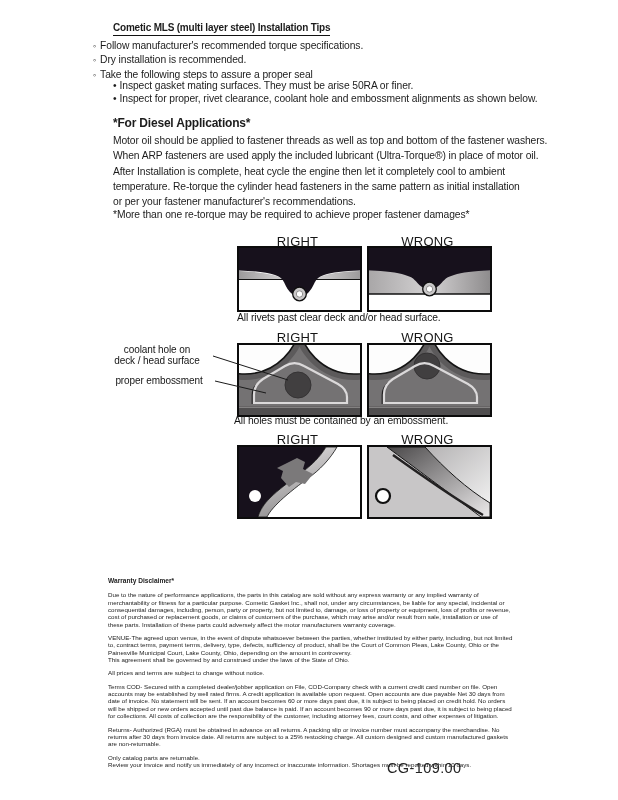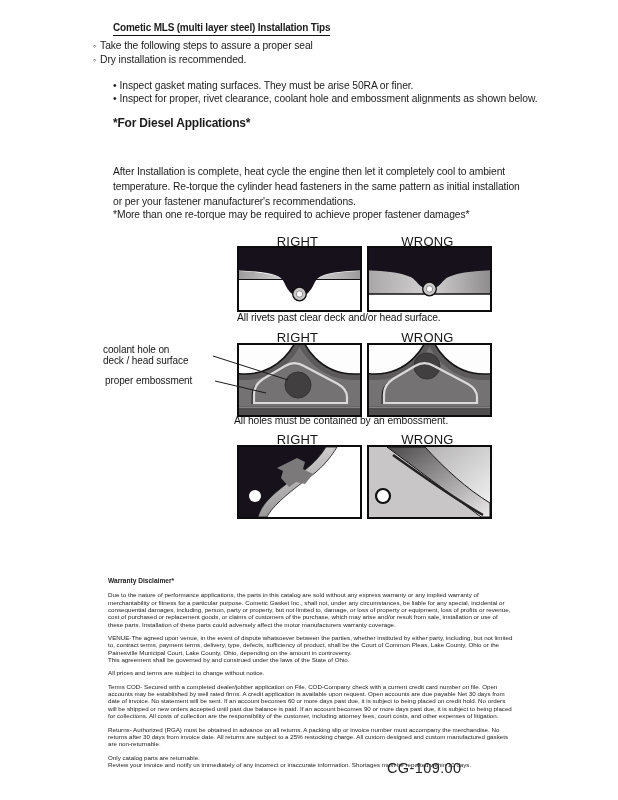--- a/index.html
+++ b/index.html
@@ -21,44 +21,47 @@
   .diesel-heading{left:113px;top:116px;font-size:12px;font-weight:bold;letter-spacing:-0.2px;}
   .body-par{font-size:10.3px;letter-spacing:-0.1px;line-height:15px;white-space:pre-line;}
   .par1{left:113px;top:133px;}
   .par2{left:113px;top:164px;}
   .note{left:113px;top:209px;font-size:10.3px;letter-spacing:-0.1px;white-space:nowrap;}
   .diag-label{width:121px;text-align:center;font-size:13px;letter-spacing:0.2px;color:#151515;}
   .diag-box{width:121px;height:62px;border:2px solid #0c0c0c;box-sizing:content-box;background:#fff;}
   .diag-box svg{display:block;width:100%;height:100%;}
   .diag-box.tall{height:70px;}
   .caption{font-size:10.3px;letter-spacing:-0.1px;color:#141414;white-space:pre-line;}
-  .annot{width:108px;text-align:left;font-size:10px;letter-spacing:-0.1px;line-height:11.3px;color:#161616;}
+  .annot{width:108px;text-align:center;font-size:10px;letter-spacing:-0.1px;line-height:11.3px;color:#161616;}
   .leader-overlay{left:0;top:330px;width:618px;height:110px;pointer-events:none;}
   .warranty{left:108px;top:577px;width:406px;font-size:6.2px;line-height:7.35px;color:#222;}
   .warranty-heading{font-weight:bold;font-size:6.6px;margin-bottom:7px;}
   .warranty p{margin:0 0 6px 0;white-space:pre-line;}
   .footer-code{left:387px;top:760px;font-size:14.5px;letter-spacing:0.4px;color:#232323;}
 </style>
 </head>
 <body>
 
 <div class="page">
 
   <div class="abs title">Cometic MLS (multi layer steel) Installation Tips</div>
 
   <div class="abs bullets">
+    <div class="bullet">Follow manufacturer's recommended torque specifications.</div>
+    <div class="bullet">Dry installation is recommended.</div>
     <div class="bullet">Take the following steps to assure a proper seal</div>
-    <div class="bullet">Dry installation is recommended.</div>
   </div>
   <div class="abs subbullets">
     <div class="subbullet">Inspect gasket mating surfaces.  They must be arise 50RA or finer.</div>
     <div class="subbullet">Inspect for proper, rivet clearance, coolant hole and embossment alignments as shown below.</div>
   </div>
 
   <div class="abs diesel-heading">*For Diesel Applications*</div>
+  <div class="abs body-par par1">Motor oil should be applied to fastener threads as well as top and bottom of the fastener washers.
+When ARP fasteners are used apply the included lubricant (Ultra-Torque®) in place of motor oil.</div>
   <div class="abs body-par par2">After Installation is complete, heat cycle the engine then let it completely cool to ambient
 temperature. Re-torque the cylinder head fasteners in the same pattern as initial installation
 or per your fastener manufacturer's recommendations.</div>
   <div class="abs note">*More than one re-torque may be required to achieve proper fastener damages*</div>
 
   <div class="abs diag-label" style="left:237px;top:234px;">RIGHT</div>
   <div class="abs diag-label" style="left:367px;top:234px;">WRONG</div>
 
   <div class="abs diag-box" style="left:237px;top:246px;">
     <svg viewBox="0 0 121 62" preserveAspectRatio="none">

